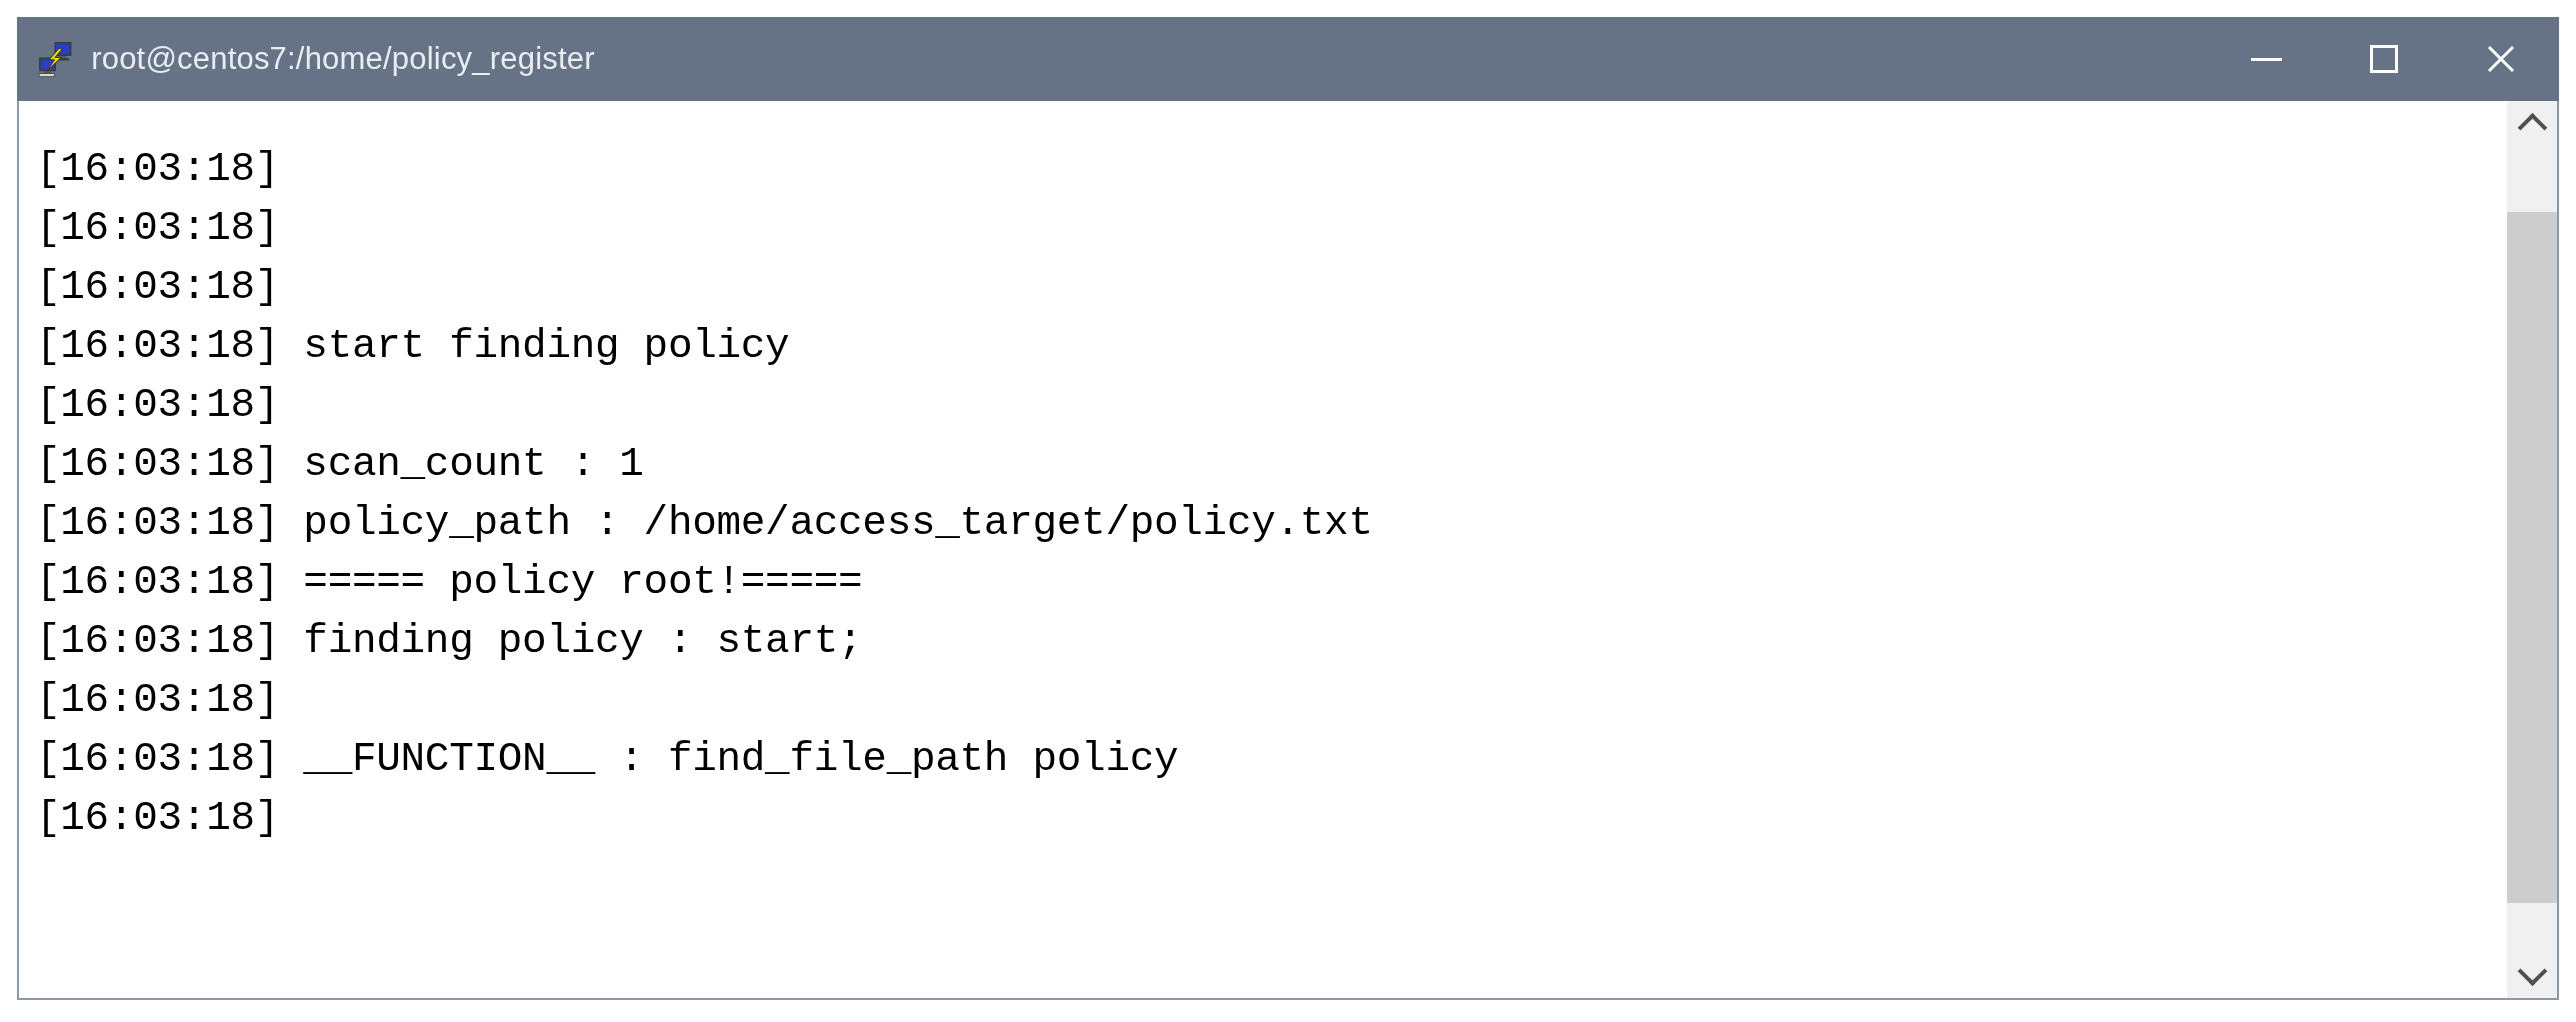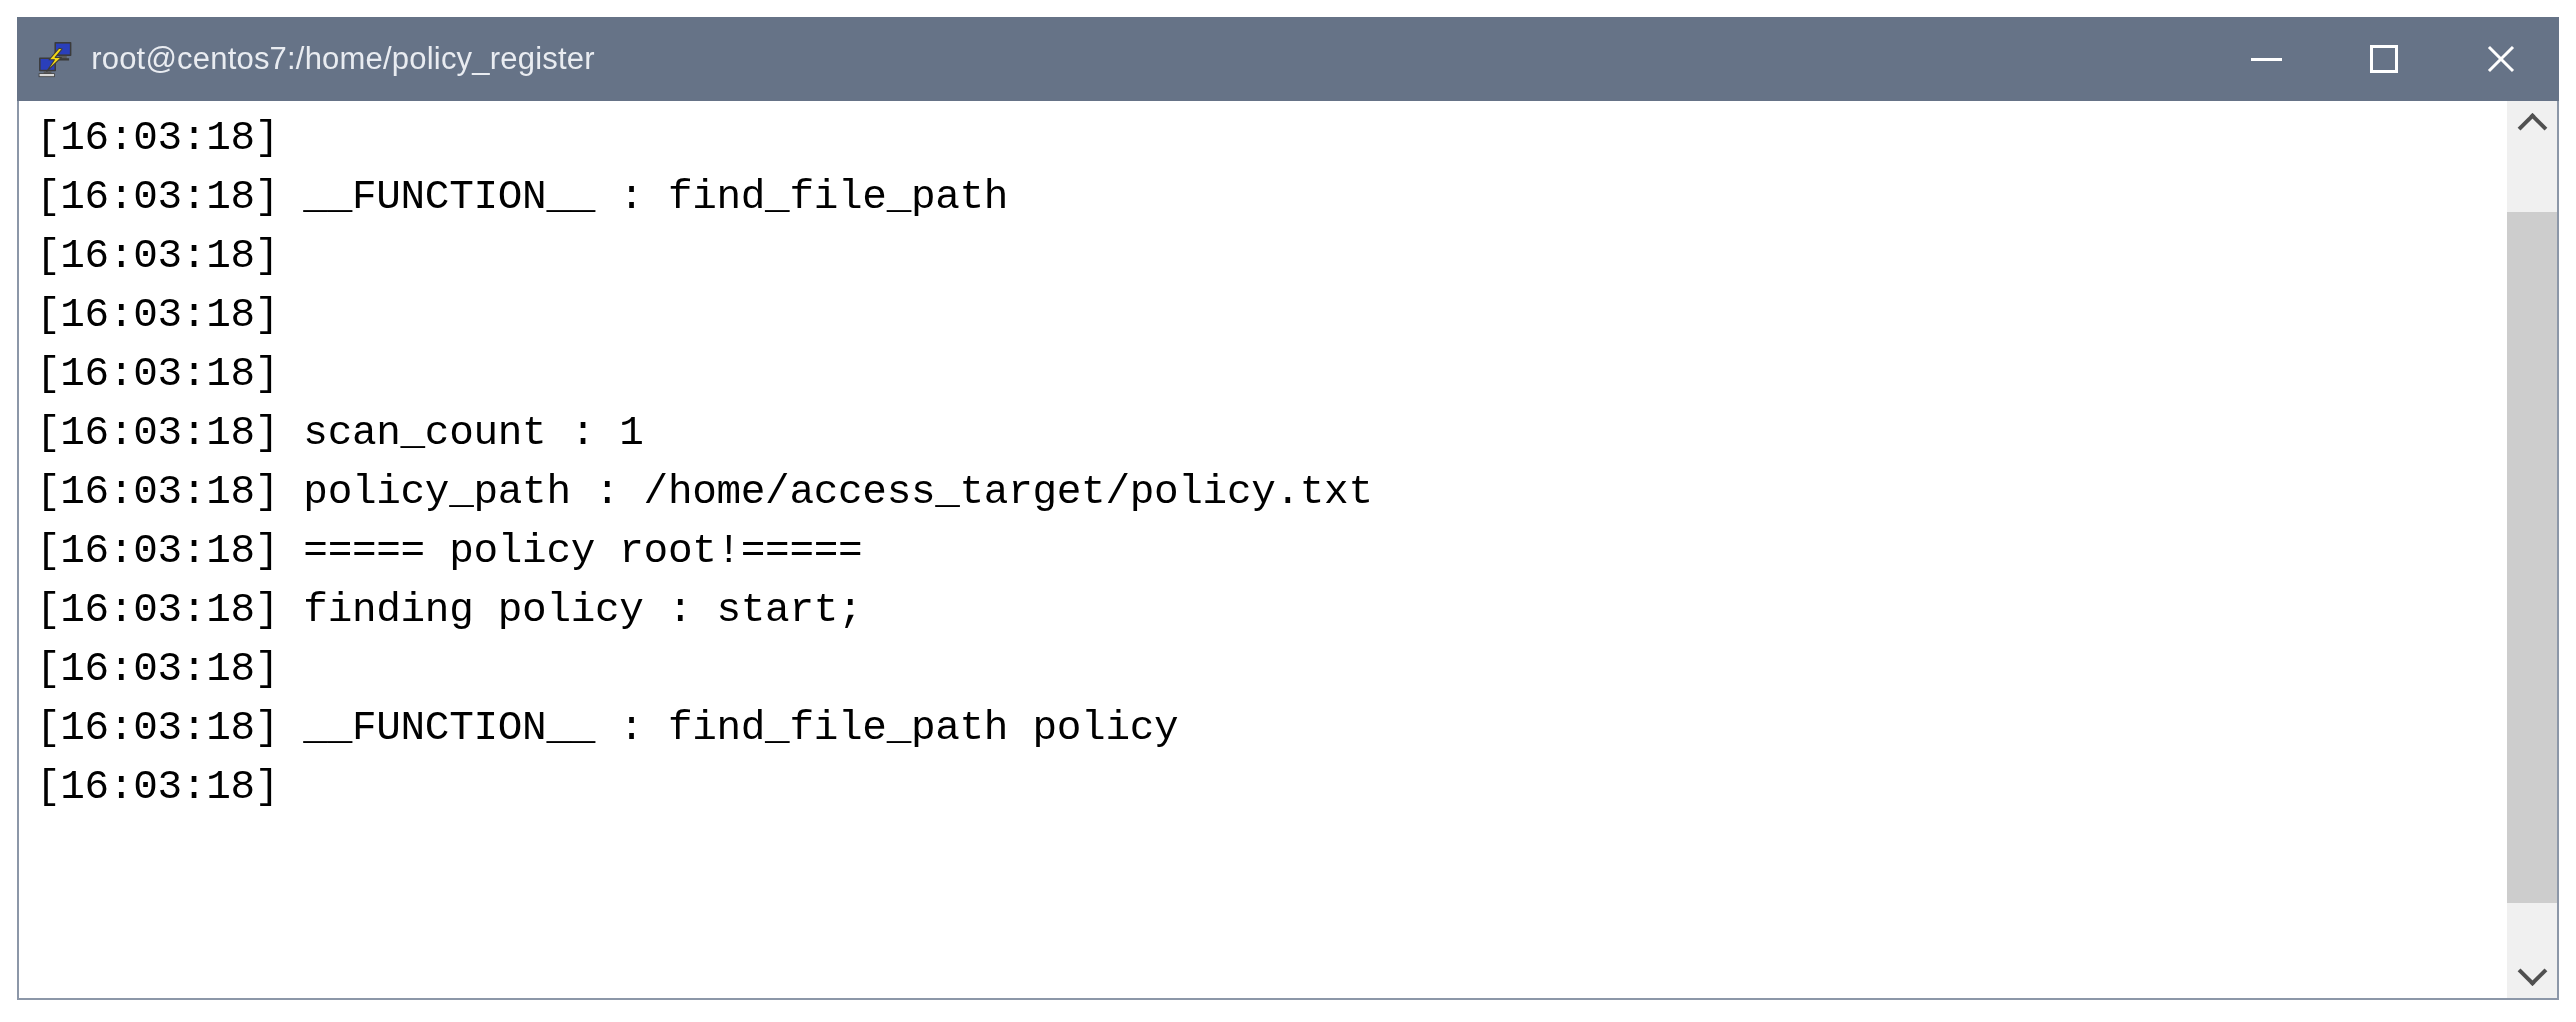--- a/index.html
+++ b/index.html
@@ -107,20 +107,21 @@
     min-height: 0;
   }
 
   
   #terminal {
     flex: 1 1 auto;
     background: #ffffff;
     padding: 7.8px 0 0 17px;
     overflow: hidden;
     box-sizing: border-box;
+    margin-top: 31px;
   }
   .term-line {
     font-family: "Liberation Mono", "DejaVu Sans Mono", monospace;
     font-size: 41px;
     line-height: 59px;
     height: 59px;
     color: #000000;
     white-space: pre;
     letter-spacing: -0.3px;
   }
@@ -203,23 +204,23 @@
       <div class="win-btn" id="close-button">
         <span class="glyph-close"></span>
       </div>
     </div>
   </div>
 
   <div id="window-body">
 
     <div id="terminal">
       <div class="term-line">[16:03:18]</div>
-      <div class="term-line">[16:03:18] __FUNCTION__ : find_file_path</div>
-      <div class="term-line">[16:03:18]</div>
-      <div class="term-line">[16:03:18]</div>
+      <div class="term-line">[16:03:18]</div>
+      <div class="term-line">[16:03:18]</div>
+      <div class="term-line">[16:03:18] start finding policy</div>
       <div class="term-line">[16:03:18]</div>
       <div class="term-line">[16:03:18] scan_count : 1</div>
       <div class="term-line">[16:03:18] policy_path : /home/access_target/policy.txt</div>
       <div class="term-line">[16:03:18] ===== policy root!=====</div>
       <div class="term-line">[16:03:18] finding policy : start;</div>
       <div class="term-line">[16:03:18]</div>
       <div class="term-line">[16:03:18] __FUNCTION__ : find_file_path policy</div>
       <div class="term-line">[16:03:18]</div>
     </div>
 

